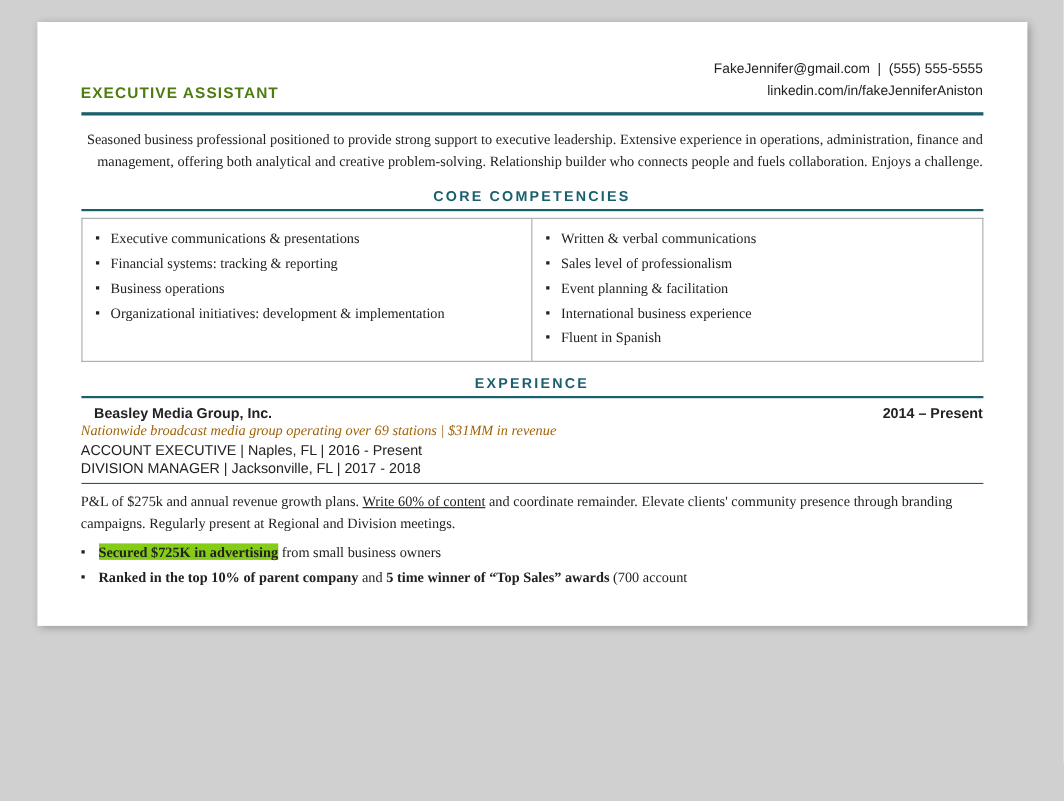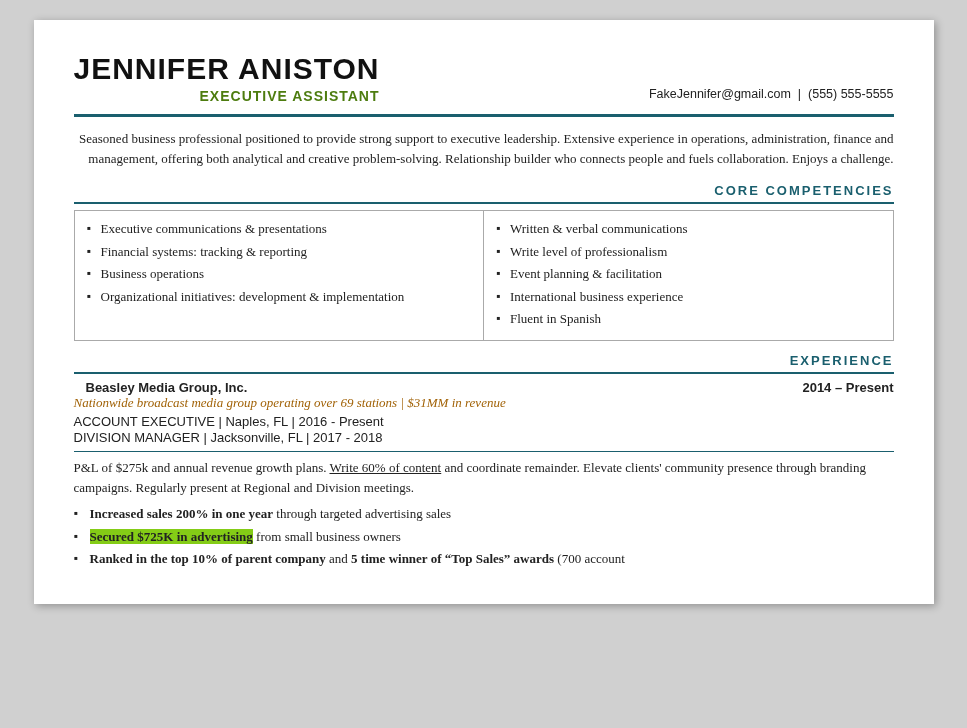--- a/index.html
+++ b/index.html
@@ -59,21 +59,21 @@
     .summary {
       margin-bottom: 14px;
       font-size: 13px;
       line-height: 1.55;
       color: #222;
       text-align: right;
     }
 
     
     .section-title {
-      text-align: right;
+      text-align: center;
       font-family: Arial, sans-serif;
       font-size: 13px;
       font-weight: 900;
       color: #1a5f6e;
       letter-spacing: 2px;
       margin-bottom: 4px;
       margin-top: 4px;
     }
     .section-divider {
       border: none;
@@ -184,28 +184,30 @@
       background-color: #84cc16;
     }
   </style>
 </head>
 <body>
 
 <div class="resume-wrapper">
 
   <div class="header">
     <div class="header-left">
-      <div class="header-name">JENNIFER ANISTON</div>
       <div class="header-title">EXECUTIVE ASSISTANT</div>
     </div>
     <div class="header-right">
       <div>
         <span>FakeJennifer@gmail.com</span>
         &nbsp;|&nbsp;
         <span>(555) 555-5555</span>
+      </div>
+      <div>
+        <span>linkedin.com/in/fakeJenniferAniston</span>
       </div>
     </div>
   </div>
 
   <div class="summary">
     <p>Seasoned business professional positioned to provide strong support to executive leadership. Extensive experience in operations, administration, finance and management, offering both analytical and creative problem-solving. Relationship builder who connects people and fuels collaboration. Enjoys a challenge.</p>
   </div>
 
   <div class="section-title">CORE COMPETENCIES</div>
   <hr class="section-divider">
@@ -217,21 +219,21 @@
         <ul>
           <li>Executive communications &amp; presentations</li>
           <li>Financial systems: tracking &amp; reporting</li>
           <li>Business operations</li>
           <li>Organizational initiatives: development &amp; implementation</li>
         </ul>
       </td>
       <td>
         <ul>
           <li>Written &amp; verbal communications</li>
-          <li>Write level of professionalism</li>
+          <li>Sales level of professionalism</li>
           <li>Event planning &amp; facilitation</li>
           <li>International business experience</li>
           <li>Fluent in Spanish</li>
         </ul>
       </td>
     </tr>
   </tbody>
     </table>
 
   <div class="section-title">EXPERIENCE</div>
@@ -244,24 +246,20 @@
       <span class="job-dates">2014 – Present</span>
     </div>
     <div class="job-description-italic">Nationwide broadcast media group operating over 69 stations | $31MM in revenue</div>
     <div class="job-role">ACCOUNT EXECUTIVE | Naples, FL | 2016 - Present</div>
     <div class="job-role">DIVISION MANAGER | Jacksonville, FL | 2017 - 2018</div>
     <hr class="job-divider">
     <div class="job-body">
       P&amp;L of $275k and annual revenue growth plans. <span class="underline">Write 60% of content</span> and coordinate remainder. Elevate clients' community presence through branding campaigns. Regularly present at Regional and Division meetings.
     </div>
     <ul class="bullets">
-      <li>
-        <span class="bold">Increased sales 200% in one year</span>
-        <span> through targeted advertising sales</span>
-      </li>
       <li>
         <span class="bold highlight">Secured $725K in advertising</span>
         <span> from small business owners</span>
       </li>
       <li>
         <span class="bold">Ranked in the top 10% of parent company</span>
         <span> and </span>
         <span class="bold">5 time winner of “Top Sales” awards</span>
         <span> (700 account</span>
       </li>

